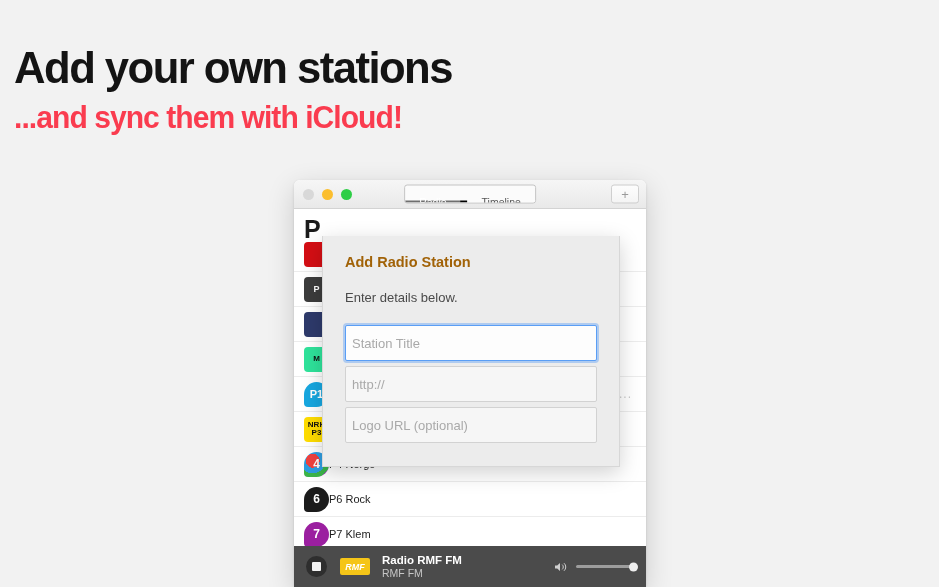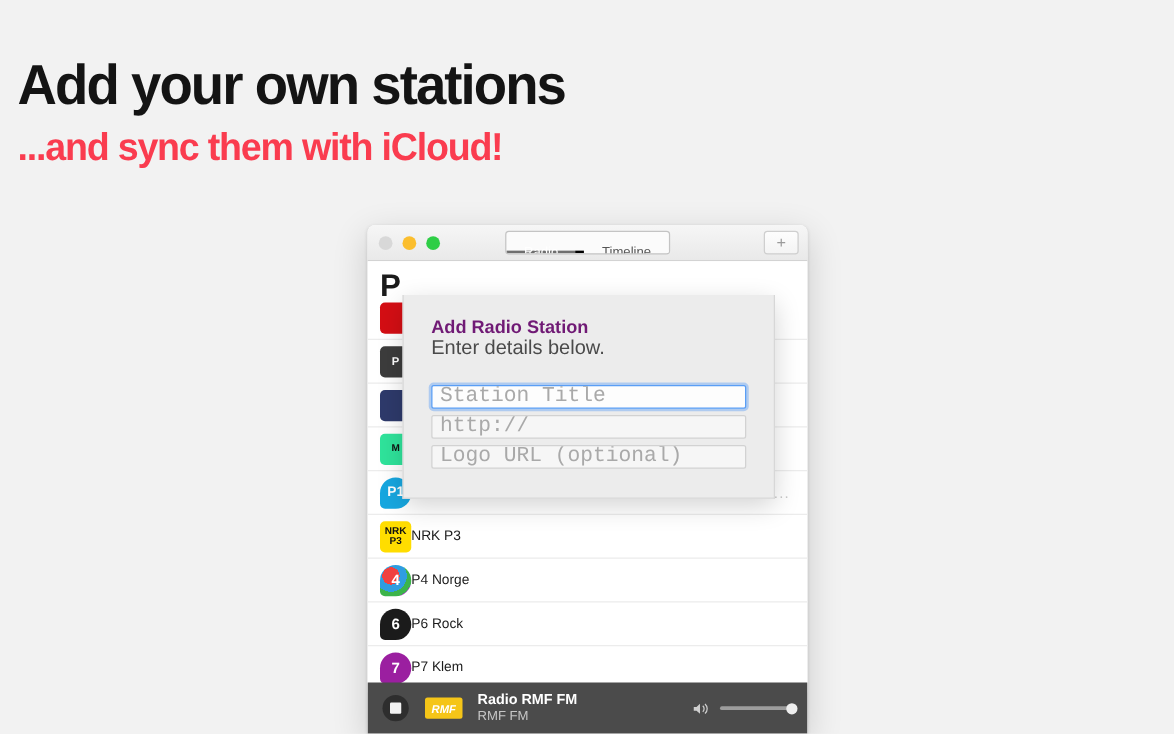--- a/index.html
+++ b/index.html
@@ -285,40 +285,40 @@
     border: 1px solid #d7d7d7;
     border-top: none;
     box-shadow: 0 6px 20px rgba(0,0,0,0.18);
     padding: 18px 22px 18px 22px;
     box-sizing: border-box;
     z-index: 20;
   }
   .sheet-title {
     font-size: 14.5px;
     font-weight: 700;
-    color: #701a75;
-    margin: 0 0 0 0;
+    color: #a16207;
+    margin: 0 0 20px 0;
   }
   .sheet-sub {
-    font-size: 16px;
+    font-size: 13px;
     color: #4a4a4a;
     margin: 0 0 20px 0;
   }
   .field {
     width: 100%;
     height: 19px;
     box-sizing: border-box;
     border: 1px solid #d2d2d2;
     background: #f6f6f6;
     border-radius: 2px;
-    font-size: 17px;
+    font-size: 13px;
     color: #5c5c5c;
-    padding: 0 6px;
+    padding: 17px 6px;
     margin-bottom: 5px;
-    font-family: Liberation Mono, monospace;
+    font-family: Liberation Sans, sans-serif;
     outline: none;
   }
   .field::placeholder { color: #a9a9a9; }
   .field.focused {
     border: 1px solid #5a9ef5;
     background: #fdfdfd;
     box-shadow: 0 0 0 2px rgba(90,158,245,0.42);
   }
   .sheet-buttons {
     display: flex;

